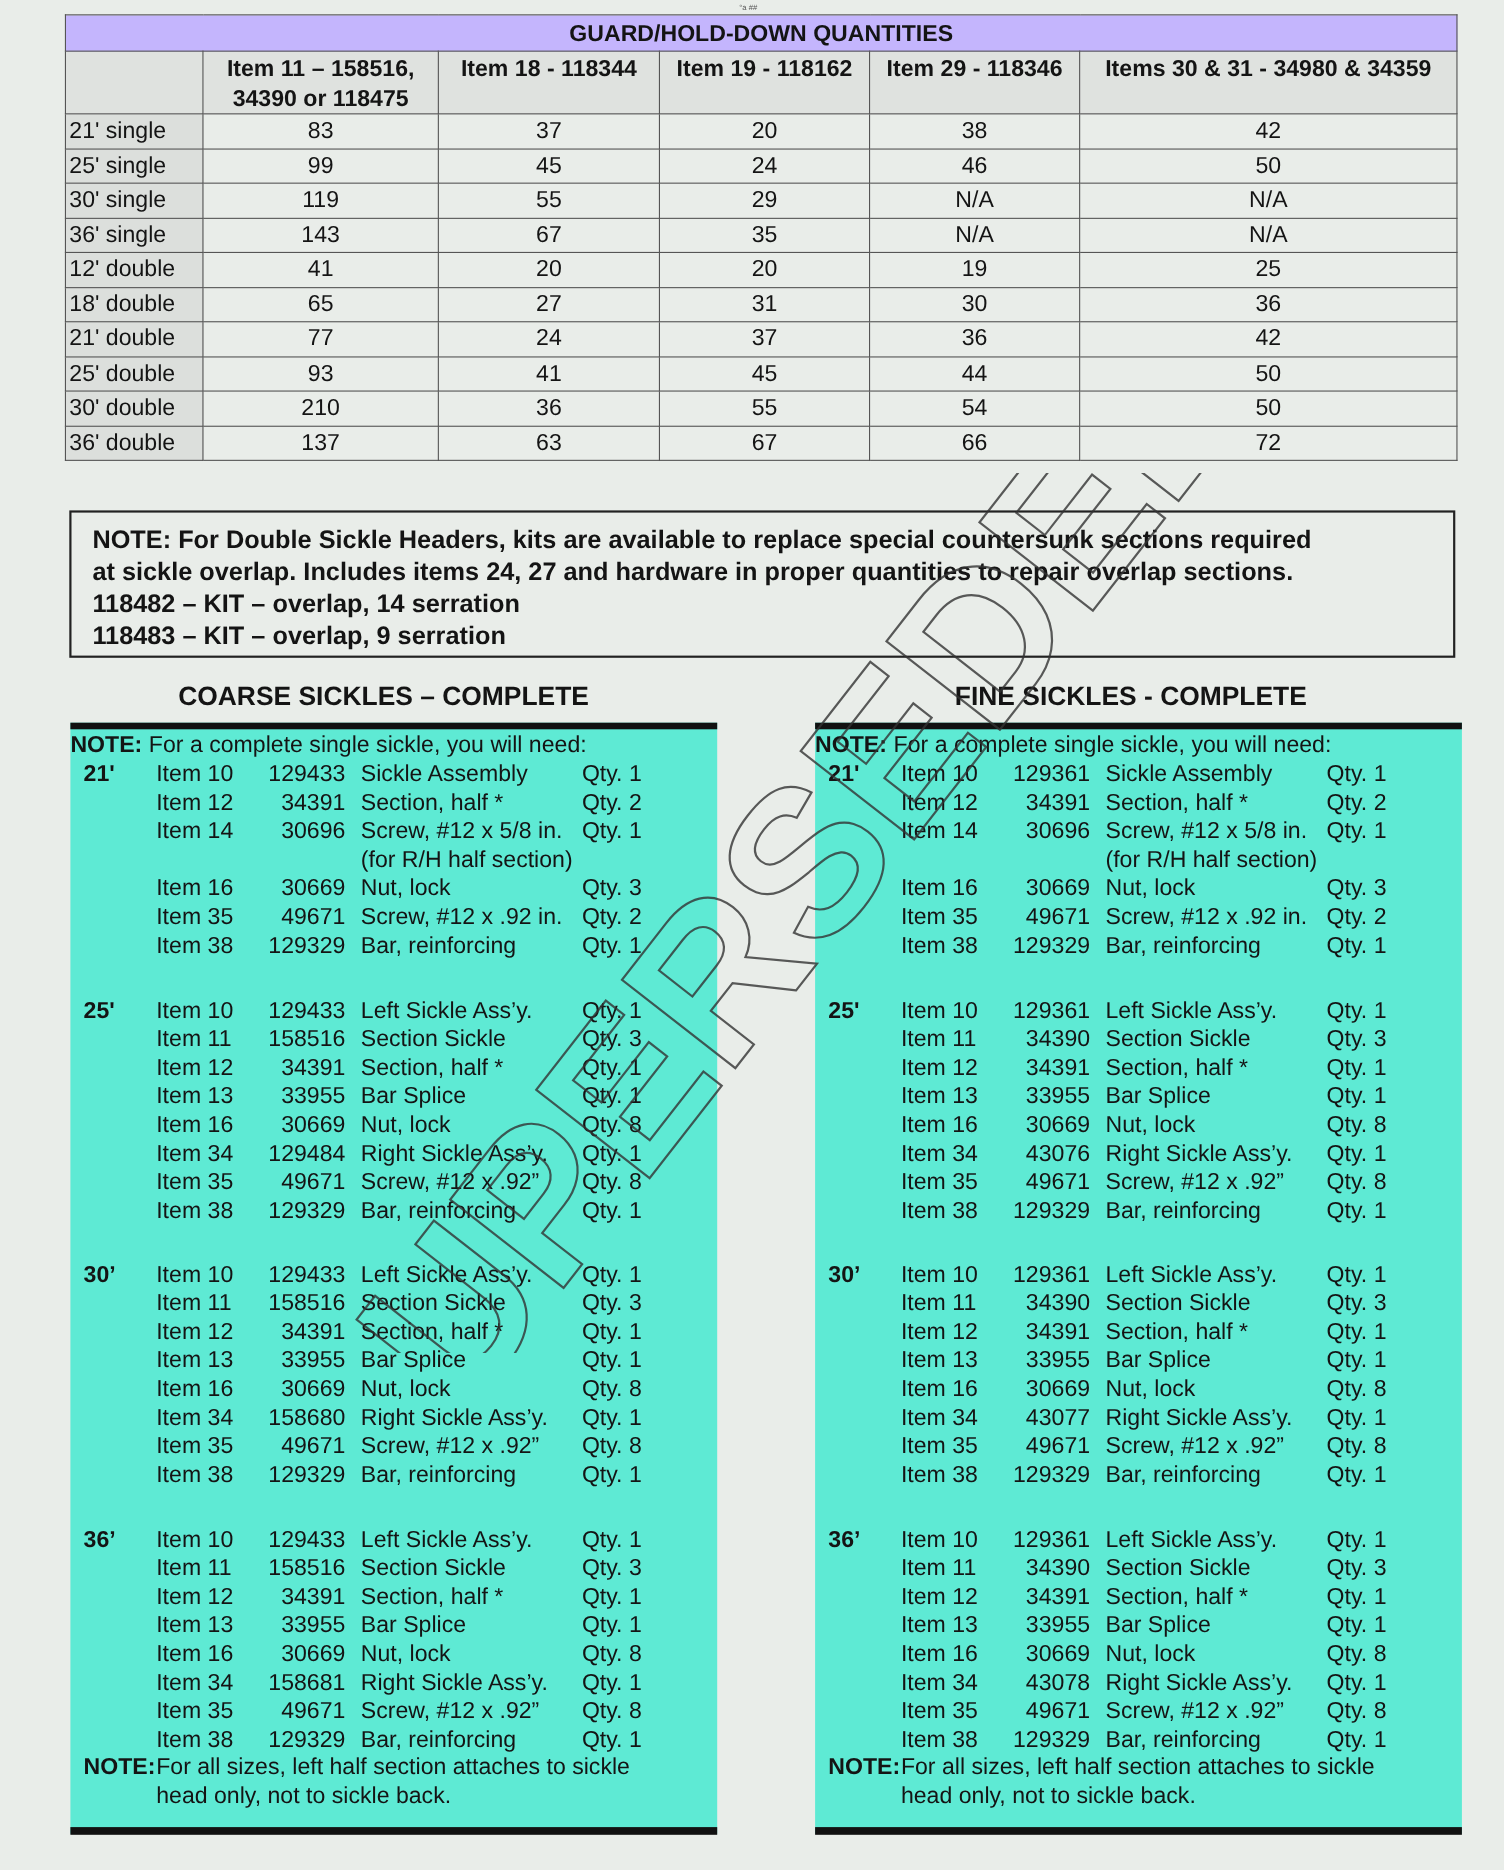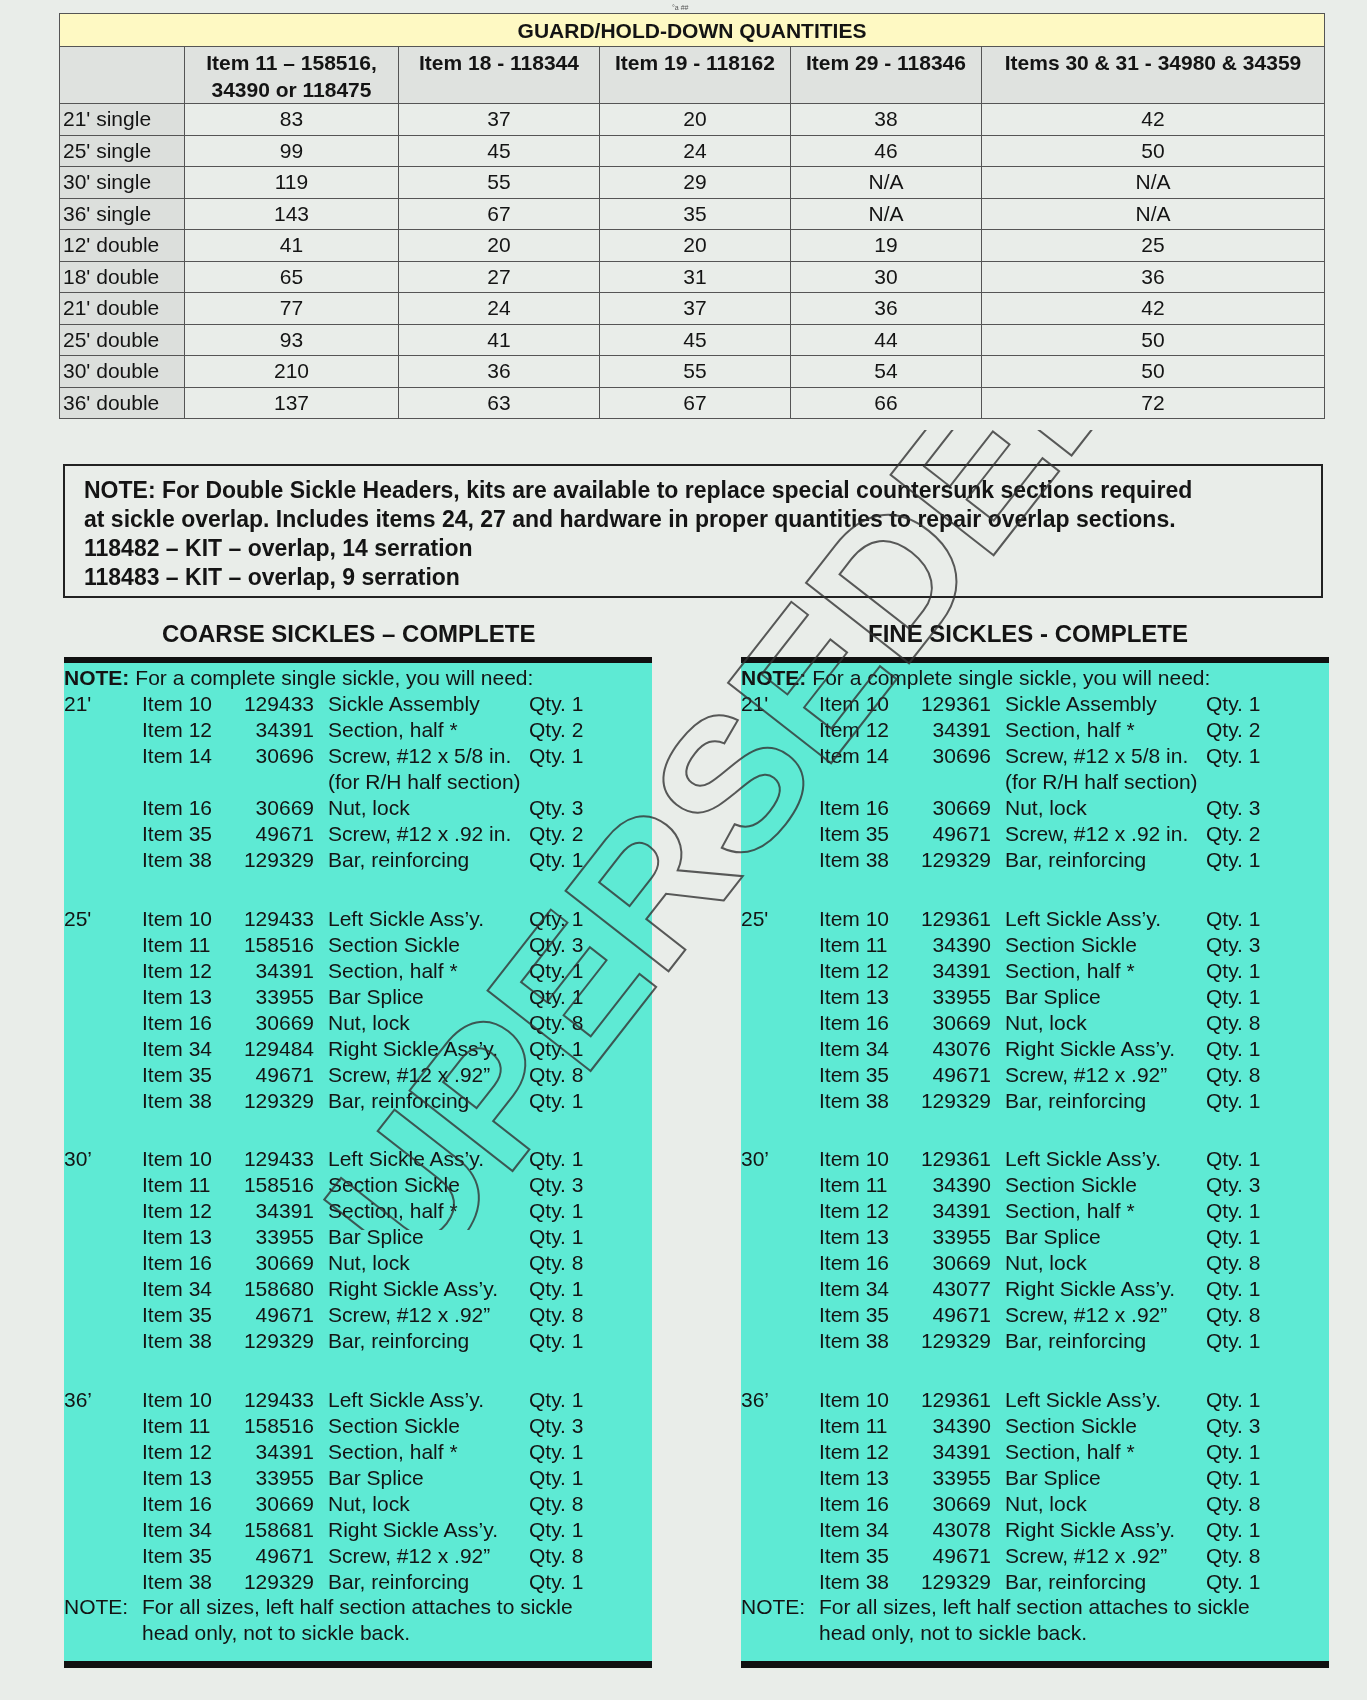--- a/index.html
+++ b/index.html
@@ -16,21 +16,21 @@
     position: absolute; left: 59px; top: 13px;
     width: 1266px; border-collapse: collapse;
     font-size: 21px;
   }
   table.guard td, table.guard th {
     border: 1.5px solid #555;
     padding: 0;
     height: 30.5px;
   }
   table.guard .title-cell {
-    background: #fef9c3;
+    background: #c4b5fd;
     font-weight: bold; font-size: 21px;
     text-align: center; height: 30px; padding-top: 2px;
   }
   table.guard thead tr.heads th {
     background: #dfe2df;
     font-weight: bold; font-size: 21px;
     vertical-align: top; text-align: center;
     height: 54px; line-height: 27px; padding-top: 2px;
   }
   table.guard td.rowlabel { background: #dcdfdc; text-align: left; padding-left: 3px; width: 121px; }
@@ -47,21 +47,21 @@
     position: absolute; top: 620px; font-weight: bold; font-size: 24px;
   }
   .panel {
     position: absolute; top: 657px; width: 588px; height: 1010px;
     background: #5eead4;
   }
   .panel .rule-top { position: absolute; left: 0; top: 0; width: 100%; height: 6px; background: #111; }
   .panel .rule-bottom { position: absolute; left: 0; top: 1004px; width: 100%; height: 7px; background: #111; }
   .panel .line { position: absolute; font-size: 21px; white-space: nowrap; height: 26px; line-height: 26px; }
   .panel .b { font-weight: bold; }
-  .panel .size { position: absolute; left: 0; font-weight: normal; }
+  .panel .size { position: absolute; left: 12px; font-weight: bold; }
   .panel .item { position: absolute; left: 78px; }
   .panel .part { position: absolute; left: 150px; width: 100px; text-align: right; }
   .panel .desc { position: absolute; left: 264px; }
   .panel .qty { position: absolute; left: 465px; }
   .watermark { position: absolute; left: 280px; top: 430px; width: 820px; height: 800px; pointer-events: none; }
 </style>
 </head>
 <body>
 
 <div class="tiny-mark">°a ##</div>

